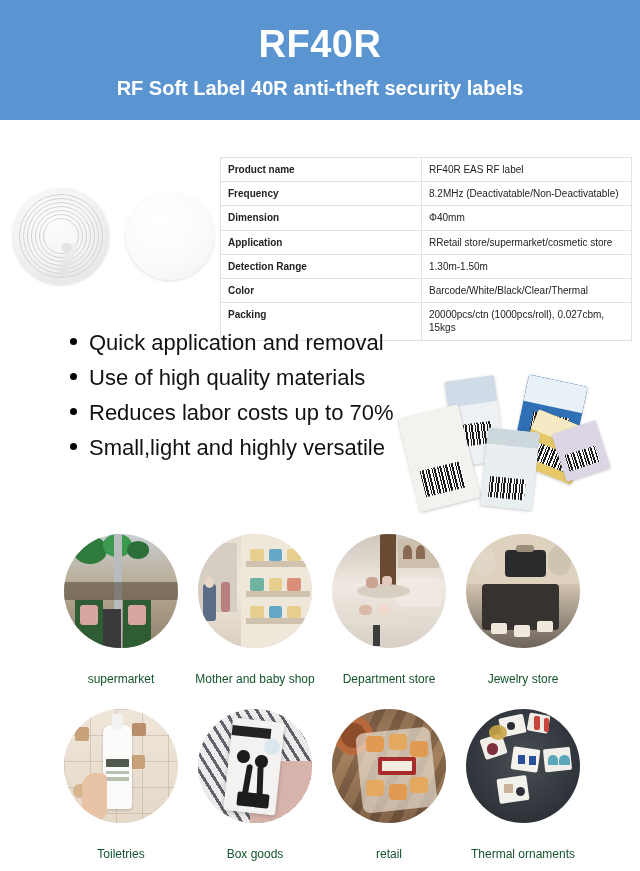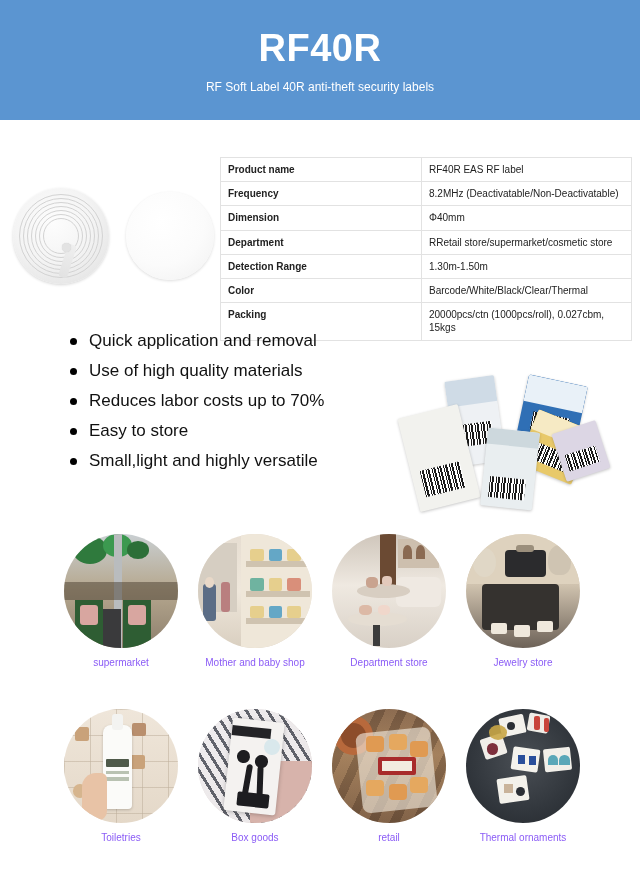--- a/index.html
+++ b/index.html
@@ -32,23 +32,23 @@
   }
   .header-title {
     font-size: 38px;
     font-weight: bold;
     color: #ffffff;
     letter-spacing: 0.5px;
     line-height: 1.05;
     margin-bottom: 12px;
   }
   .header-subtitle {
-    font-size: 12px;
+    font-size: 20px;
     color: #ffffff;
-    font-weight: normal;
+    font-weight: bold;
     line-height: 1.1;
   }
 
   
   .hero-photos {
     position: absolute;
     left: 8px; top: 186px;
     width: 205px;
     height: 100px;
   }
@@ -127,21 +127,21 @@
     font-weight: normal;
     color: #111;
   }
   .feature-list {
     list-style: none;
     margin: 0;
     padding: 0;
   }
   .feature-item {
     position: relative;
-    font-size: 17px;
+    font-size: 22px;
     line-height: 1.0;
     padding: 0 0 0 21px;
     margin-bottom: 13px;
     color: #111;
     white-space: nowrap;
   }
   .feature-item .bullet {
     position: absolute;
     left: 2px; top: 6px;
     width: 7px; height: 7px;
@@ -198,23 +198,23 @@
     align-items: center;
   }
   .photo-circle {
     width: 114px; height: 114px;
     border-radius: 50%;
     overflow: hidden;
     position: relative;
     background: #dcdcdc;
   }
   .photo-caption {
-    margin-top: 9px;
-    font-size: 10px;
-    color: #8b5cf6;
+    margin-top: 25px;
+    font-size: 12px;
+    color: #14532d;
     text-align: center;
     white-space: nowrap;
     line-height: 1.1;
   }
 
   
   .sc { position: absolute; }
 
   
   .ph-supermarket { background: linear-gradient(to bottom, #c9cfd2 0%, #b6a88f 48%, #8d7f6d 100%); }
@@ -264,21 +264,21 @@
     </tr>
     <tr>
       <td class="spec-label">Frequency</td>
       <td class="spec-value">8.2MHz (Deactivatable/Non-Deactivatable)</td>
     </tr>
     <tr>
       <td class="spec-label">Dimension</td>
       <td class="spec-value">Φ40mm</td>
     </tr>
     <tr>
-      <td class="spec-label">Department</td>
+      <td class="spec-label">Application</td>
       <td class="spec-value">RRetail store/supermarket/cosmetic store</td>
     </tr>
     <tr>
       <td class="spec-label">Detection Range</td>
       <td class="spec-value">1.30m-1.50m</td>
     </tr>
     <tr>
       <td class="spec-label">Color</td>
       <td class="spec-value">Barcode/White/Black/Clear/Thermal</td>
     </tr>
@@ -295,24 +295,20 @@
       <span class="bullet"></span>
       <span>Quick application and removal</span>
     </li>
     <li class="feature-item">
       <span class="bullet"></span>
       <span>Use of high quality materials</span>
     </li>
     <li class="feature-item">
       <span class="bullet"></span>
       <span>Reduces labor costs up to 70%</span>
-    </li>
-    <li class="feature-item">
-      <span class="bullet"></span>
-      <span>Easy to store</span>
     </li>
     <li class="feature-item">
       <span class="bullet"></span>
       <span>Small,light and highly versatile</span>
     </li>
   </ul>
 </div>
 
 <div class="pile-photo">
   <div class="pile-box" style="left:52px; top:0px;  width:50px; height:86px; transform:rotate(-8deg); background:#eef1f4;">

